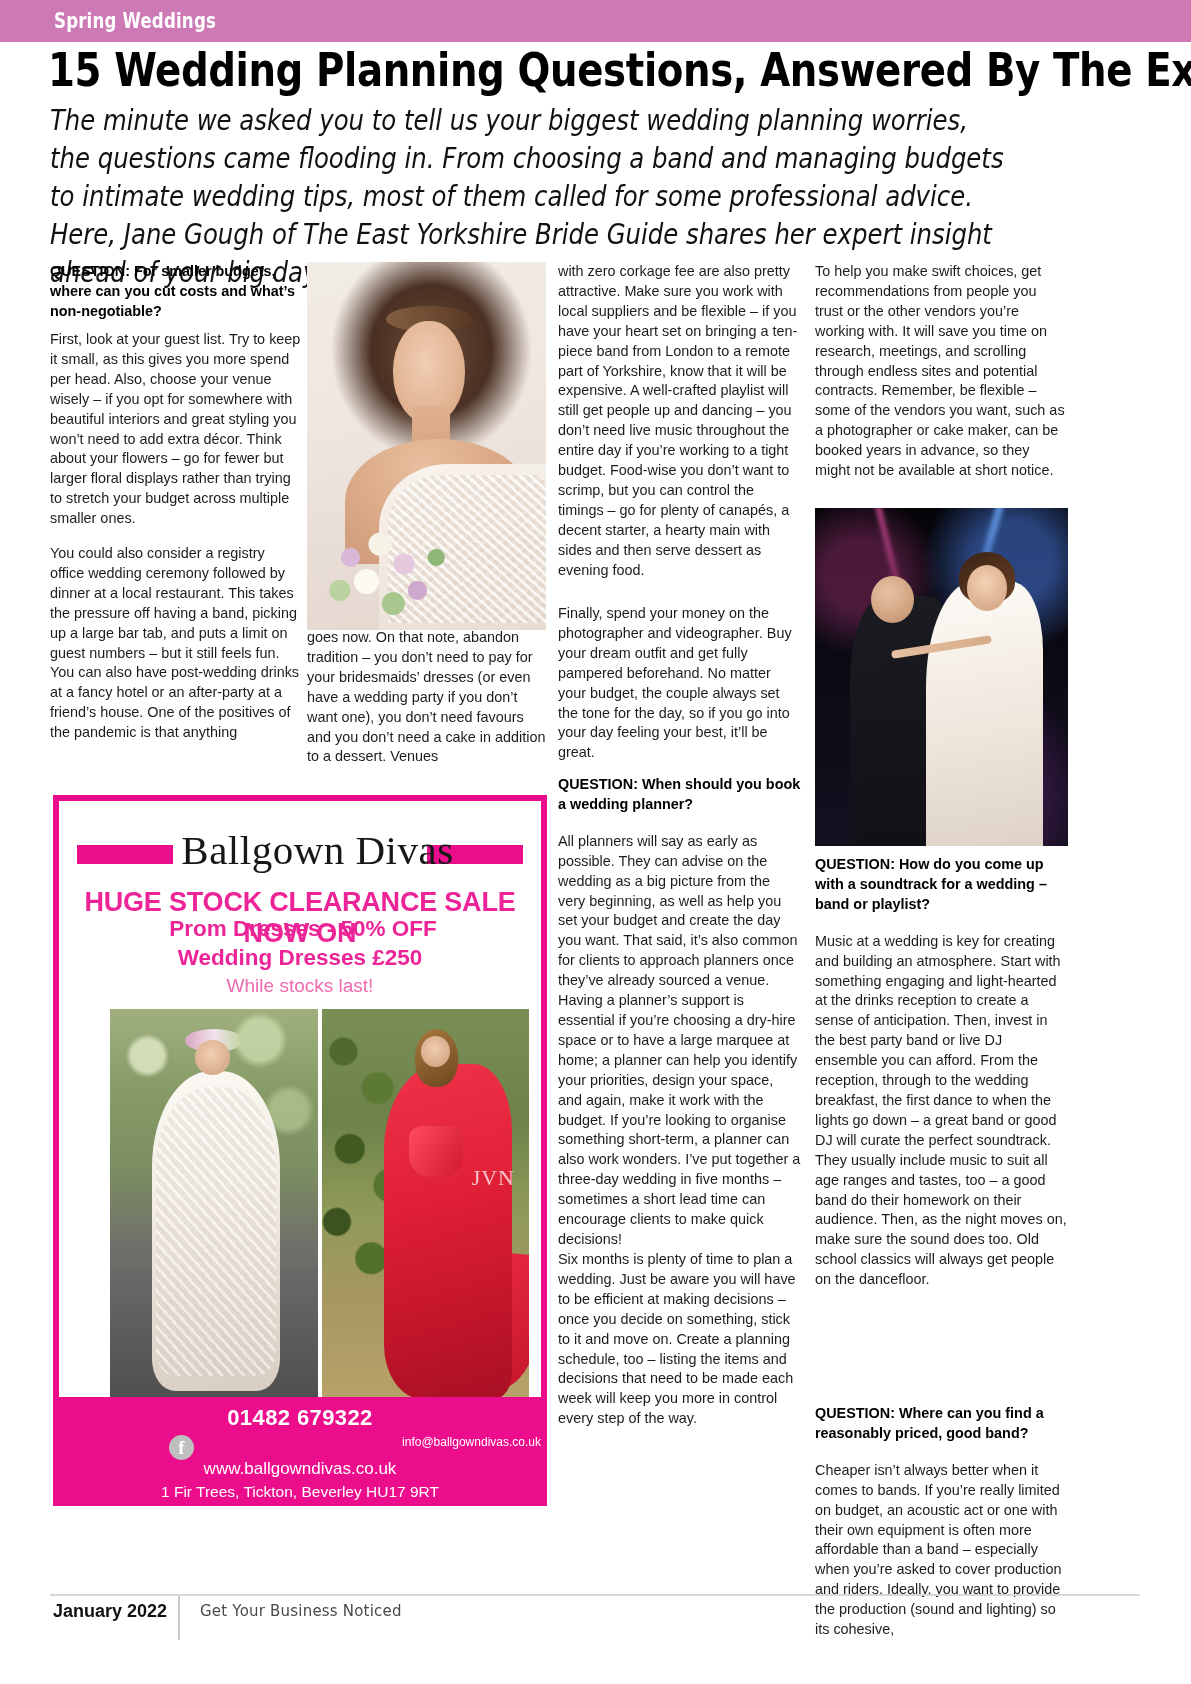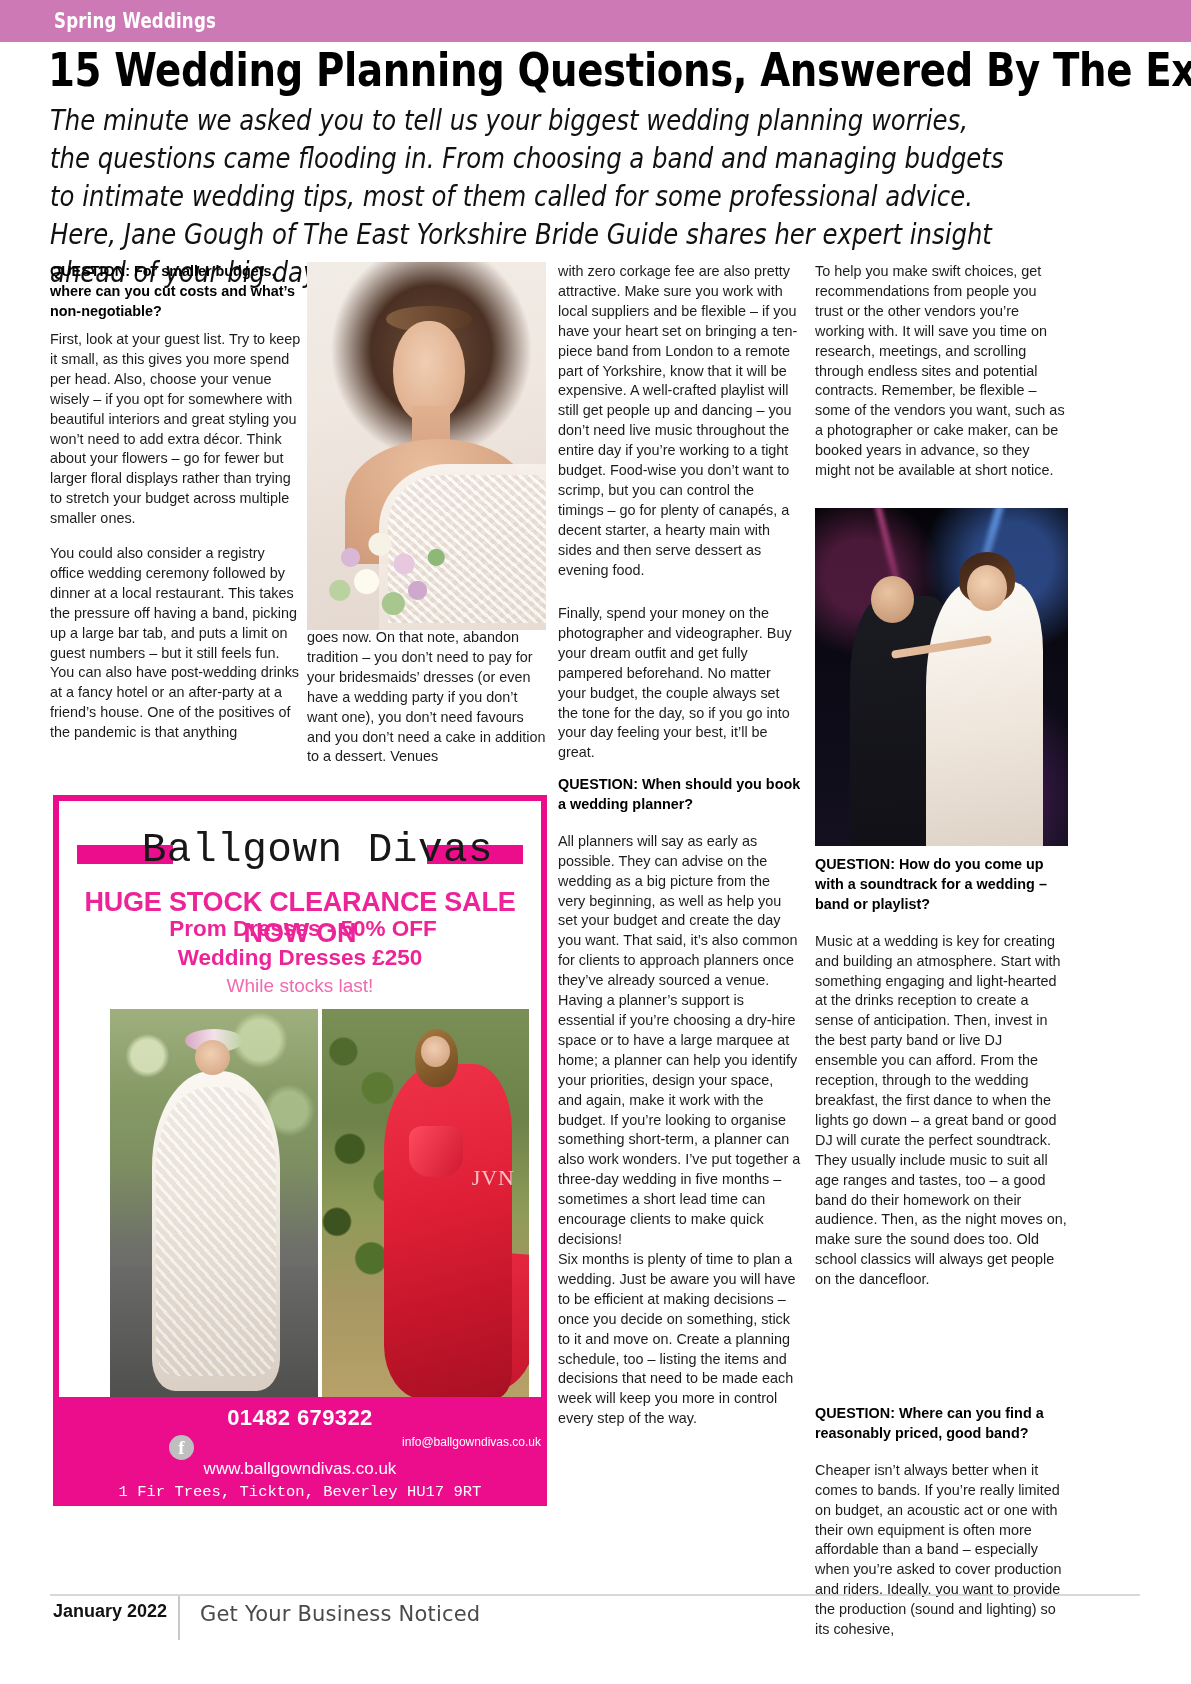--- a/index.html
+++ b/index.html
@@ -124,21 +124,21 @@
   #advert{
     position:absolute;left:53px;top:795px;width:494px;height:711px;
     background:#ffffff;border:6px solid #ec0d8c;box-sizing:border-box;
   }
   .ad-brand-row{position:absolute;left:0;top:20px;width:100%;height:58px;}
   .ad-rule{position:absolute;top:24px;height:19px;background:#ec0d8c;}
   .ad-rule.left{left:18px;width:96px;}
   .ad-rule.right{right:18px;width:96px;}
   .ad-brand{
     position:absolute;left:0;right:0;top:0;text-align:center;
-    font-family:Liberation Mono, monospace;
+    font-family:Liberation Serif, serif;
     font-size:41px;line-height:58px;color:#171717;letter-spacing:.5px;margin-left:35px;
   }
   .ad-l1{position:absolute;left:0;right:0;top:86px;text-align:center;
     font-weight:bold;font-size:27px;color:#ec2497;letter-spacing:-0.2px;}
   .ad-l2{position:absolute;left:0;right:0;top:115px;text-align:center;
     font-weight:bold;font-size:22.5px;color:#ec2497;margin-left:6px;}
   .ad-l3{position:absolute;left:0;right:0;top:144px;text-align:center;
     font-weight:bold;font-size:22.5px;color:#ec2497;}
   .ad-l4{position:absolute;left:0;right:0;top:174px;text-align:center;
     font-size:19px;color:#f06ab0;}
@@ -193,30 +193,30 @@
     background:linear-gradient(150deg,#a8793f,#6d471f);}
   .jvn-mark{position:absolute;right:14px;top:40%;
     font-family:"Liberation Serif","DejaVu Serif",serif;
     font-size:22px;color:rgba(255,255,255,.72);letter-spacing:1px;}
 
   .ad-footer{position:absolute;left:0;right:0;bottom:0;height:103px;background:#ec0d8c;color:#fff;}
   .ad-phone{position:absolute;left:0;right:0;top:8px;text-align:center;
     font-weight:bold;font-size:22px;letter-spacing:.4px;}
   .ad-email{position:absolute;left:1px;right:0;top:38px;text-align:right;font-size:12px;}
   .ad-web{position:absolute;left:0;right:0;top:62px;text-align:center;font-size:17px;}
-  .ad-addr{position:absolute;left:0;right:0;top:86px;text-align:center;font-size:15.5px;font-family:Liberation Mono, monospace;}
+  .ad-addr{position:absolute;left:0;right:0;top:86px;text-align:center;font-size:15.5px;}
   .fb-icon{position:absolute;left:110px;top:38px;width:25px;height:25px;border-radius:50%;
     background:#bfbfbf;color:#fff;font-family:"Liberation Serif","DejaVu Serif",serif;
     font-weight:bold;font-size:19px;line-height:25px;text-align:center;}
 
   
   .footer-line{position:absolute;left:50px;top:1594px;width:1090px;height:2px;background:#d8d8d8;}
   .footer-date{position:absolute;left:53px;top:1601px;font-weight:bold;font-size:18px;color:#111;}
   .footer-sep{position:absolute;left:178px;top:1596px;width:2px;height:44px;background:#c9c9c9;}
-  .footer-tag{position:absolute;left:200px;top:1602px;font-size:21px;color:#4a4a4a;
+  .footer-tag{position:absolute;left:200px;top:1602px;font-size:15px;color:#4a4a4a;
     font-family:"DejaVu Sans","Liberation Sans",sans-serif;letter-spacing:.2px;}
 </style>
 </head>
 <body>
 
 <div class="page">
 
   <div class="kicker-bar"></div>
   <div class="kicker-text">Spring Weddings</div>
   <div class="headline">15 Wedding Planning Questions, Answered By The Experts</div>

